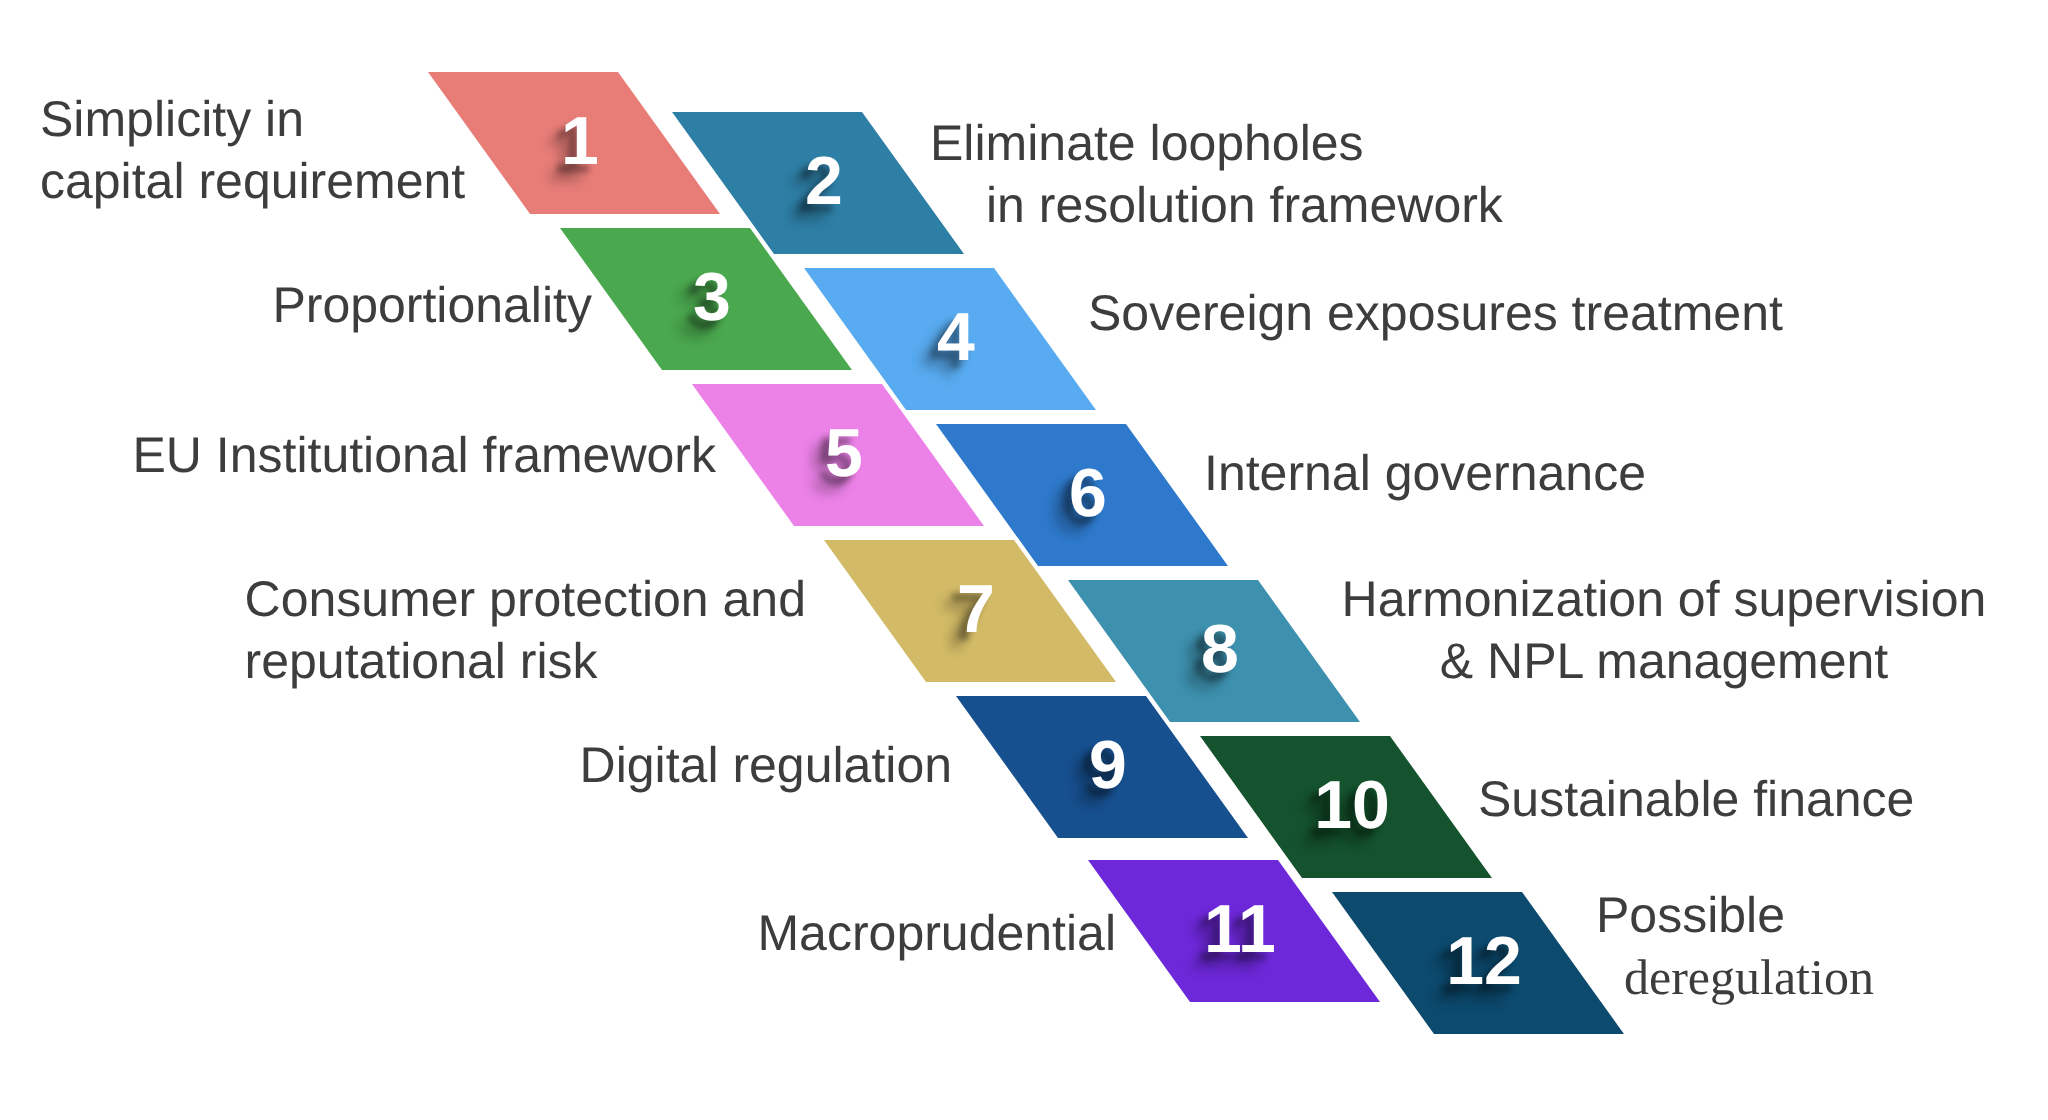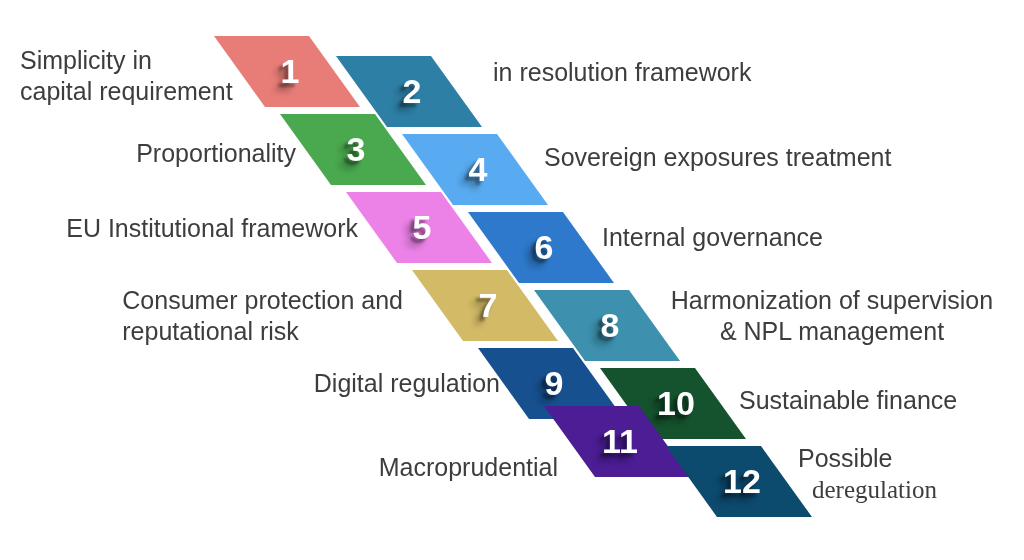--- a/index.html
+++ b/index.html
@@ -64,33 +64,34 @@
   </div>
   <div class="shape" style="left: 534px; top: 290px; background-color: rgb(61, 144, 174);">
     <span class="num">8</span>
   </div>
   <div class="shape" style="left: 478px; top: 348px; background-color: rgb(23, 80, 143);">
     <span class="num">9</span>
   </div>
   <div class="shape" style="left: 600px; top: 368px; background-color: #14532d;">
     <span class="num">10</span>
   </div>
-  <div class="shape" style="left: 544px; top: 406px; background-color: #4c1d95; text-align: right;">
+  <div class="shape" style="left: 544px; top: 430px; background-color: #6d28d9; text-align: right;">
     <span class="num">11</span>
   </div>
   <div class="shape" style="left: 666px; top: 446px; background-color: #0c4a6e;">
     <span class="num">12</span>
   </div>
 
   <div class="label" style="left:20px;top:45px">
     <div>Simplicity in</div>
     <div>capital requirement</div>
   </div>
 
   <div class="label" style="left:465px;top:57px">
+    <div>Eliminate loopholes</div>
     <div class="ind28">in resolution framework</div>
   </div>
 
   <div class="label align-right" style="right:728px;top:138px">
     <div>Proportionality</div>
   </div>
 
   <div class="label" style="left:544px;top:142px">
     <div>Sovereign exposures treatment</div>
   </div>
@@ -106,21 +107,21 @@
   <div class="label align-right" style="right:592px;top:285px">
     <div class="pr29">Consumer protection and</div>
     <div>reputational risk</div>
   </div>
 
   <div class="label align-center" style="left:662px;top:285px;width:340px">
     <div>Harmonization of supervision</div>
     <div>&amp; NPL management</div>
   </div>
 
-  <div class="label align-right" style="right:524px;top:368px">
+  <div class="label align-right" style="right:548px;top:368px">
     <div>Digital regulation</div>
   </div>
 
   <div class="label" style="left:739px;top:385px">
     <div>Sustainable finance</div>
   </div>
 
   <div class="label align-right" style="right:466px;top:452px">
     <div>Macroprudential</div>
   </div>

